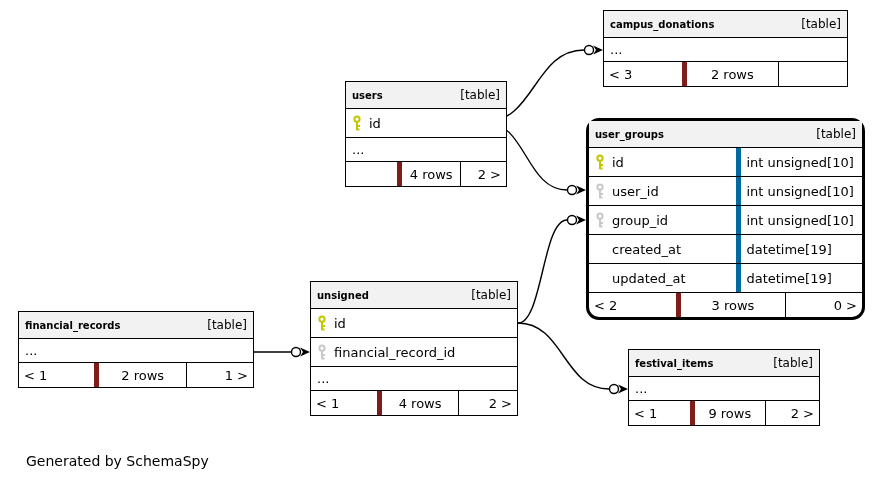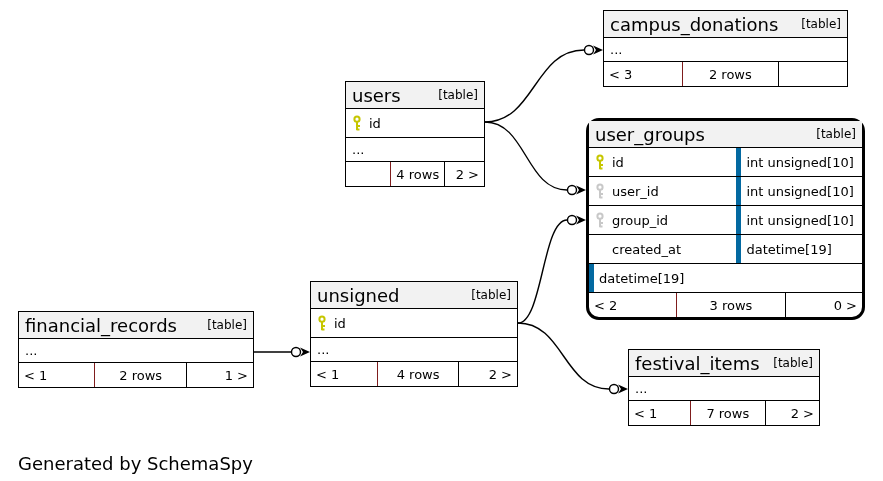--- a/index.html
+++ b/index.html
@@ -12,21 +12,21 @@
   .db-table{
     position:absolute;z-index:2;background:#ffffff;
     border:1px solid #000;box-sizing:border-box;font-size:13px;
   }
   .db-table.emphasized{border-width:3px;border-radius:13px;}
   .tbl-header{
     display:flex;justify-content:space-between;align-items:center;
     background:#f2f2f2;border-bottom:1px solid #000;
     height:27px;padding:0 6px;box-sizing:border-box;
   }
-  .tbl-name{font-weight:normal;font-size:18px;}
+  .tbl-name{font-weight:bold;font-size:10px;}
   .tbl-badge{font-size:12px;}
   .tbl-row{
     display:flex;align-items:center;border-bottom:1px solid #000;
     box-sizing:border-box;height:29px;
   }
   .tbl-row.ellipsis{height:24px;}
   .cell-name{
     display:flex;align-items:center;gap:6px;padding:0 6px;
     flex:1 1 auto;height:100%;box-sizing:border-box;overflow:hidden;white-space:nowrap;
   }
@@ -34,24 +34,24 @@
     width:46%;flex:0 0 46%;border-left:5px solid #0369a1;height:100%;
     display:flex;align-items:center;padding:0 5px;box-sizing:border-box;white-space:nowrap;
   }
   .key-icon{width:11px;height:17px;flex:0 0 11px;}
   .key-spacer{width:11px;flex:0 0 11px;}
   .tbl-footer{display:flex;height:24px;box-sizing:border-box;}
   .ft-cell{
     display:flex;align-items:center;box-sizing:border-box;padding:0 5px;height:100%;
   }
   .ft-left{flex:0 0 32%;justify-content:flex-start;}
-  .ft-center{flex:0 0 40%;justify-content:center;border-left:1px solid #7f1d1d;border-right:1px solid #000;}
+  .ft-center{flex:0 0 40%;justify-content:center;border-left:5px solid #7f1d1d;border-right:1px solid #000;}
   .ft-right{flex:1 1 auto;justify-content:flex-end;}
   #footer-note{
-    position:absolute;left:18px;top:453px;font-size:18px;z-index:2;
+    position:absolute;left:26px;top:453px;font-size:14px;z-index:2;
   }
 </style>
 </head>
 <body>
 
 <svg id="relations" width="883" height="481" viewBox="0 0 883 481">
     <g>
       <path d="M 485 122 C 534.5 122 534.5 50 584 50" fill="none" stroke="#000000" stroke-width="1.4"></path>
       <circle cx="589" cy="50" r="4.5" fill="#ffffff" stroke="#000000" stroke-width="1.4"></circle>
       <polygon points="603,50 593,45.5 596,50 593,54.5" fill="#000000"></polygon>
@@ -88,21 +88,21 @@
         <div class="cell-name">
           <span>...</span>
         </div>
       </div>
       <div class="tbl-footer">
         <div class="ft-cell ft-left">&lt; 3</div>
         <div class="ft-cell ft-center">2 rows</div>
         <div class="ft-cell ft-right"></div>
       </div>
     </div>
-    <div class="db-table" style="left: 345px; top: 81px; width: 140px;">
+    <div class="db-table" style="left: 345px; top: 81px; width: 162px;">
       <div class="tbl-header">
         <span class="tbl-name">users</span>
         <span class="tbl-badge">[table]</span>
       </div>
       <div class="tbl-row">
         <div class="cell-name">
           <svg viewBox="0 0 11 17" class="key-icon">
             <g fill="none" stroke="#c6c600" stroke-width="2">
               <circle cx="5" cy="4.2" r="2.6"></circle>
               <path d="M5 6.8 L5 15.2 M5 11 L8 11 M5 14.5 L7.5 14.5"></path>
@@ -164,20 +164,24 @@
         <div class="cell-type">int unsigned[10]</div>
       </div>
       <div class="tbl-row">
         <div class="cell-name">
           <span class="key-spacer"></span>
           <span>created_at</span>
         </div>
         <div class="cell-type">datetime[19]</div>
       </div>
       <div class="tbl-row">
+        <div class="cell-name">
+          <span class="key-spacer"></span>
+          <span>updated_at</span>
+        </div>
         <div class="cell-type">datetime[19]</div>
       </div>
       <div class="tbl-footer">
         <div class="ft-cell ft-left">&lt; 2</div>
         <div class="ft-cell ft-center">3 rows</div>
         <div class="ft-cell ft-right">0 &gt;</div>
       </div>
     </div>
     <div class="db-table" style="left: 310px; top: 281px; width: 208px;">
       <div class="tbl-header">
@@ -188,20 +192,31 @@
         <div class="cell-name">
           <svg viewBox="0 0 11 17" class="key-icon">
             <g fill="none" stroke="#c6c600" stroke-width="2">
               <circle cx="5" cy="4.2" r="2.6"></circle>
               <path d="M5 6.8 L5 15.2 M5 11 L8 11 M5 14.5 L7.5 14.5"></path>
             </g>
           </svg>
           <span>id</span>
         </div>
       </div>
+      <div class="tbl-row">
+        <div class="cell-name">
+          <svg viewBox="0 0 11 17" class="key-icon">
+            <g fill="none" stroke="#c8c8c8" stroke-width="2">
+              <circle cx="5" cy="4.2" r="2.6"></circle>
+              <path d="M5 6.8 L5 15.2 M5 11 L8 11 M5 14.5 L7.5 14.5"></path>
+            </g>
+          </svg>
+          <span>financial_record_id</span>
+        </div>
+      </div>
       <div class="tbl-row ellipsis">
         <div class="cell-name">
           <span>...</span>
         </div>
       </div>
       <div class="tbl-footer">
         <div class="ft-cell ft-left">&lt; 1</div>
         <div class="ft-cell ft-center">4 rows</div>
         <div class="ft-cell ft-right">2 &gt;</div>
       </div>
@@ -227,19 +242,19 @@
         <span class="tbl-name">festival_items</span>
         <span class="tbl-badge">[table]</span>
       </div>
       <div class="tbl-row ellipsis">
         <div class="cell-name">
           <span>...</span>
         </div>
       </div>
       <div class="tbl-footer">
         <div class="ft-cell ft-left">&lt; 1</div>
-        <div class="ft-cell ft-center">7 rows</div>
+        <div class="ft-cell ft-center">9 rows</div>
         <div class="ft-cell ft-right">2 &gt;</div>
       </div>
     </div>
   </div>
 
 <div id="footer-note">Generated by SchemaSpy</div>
 
 </body></html>

